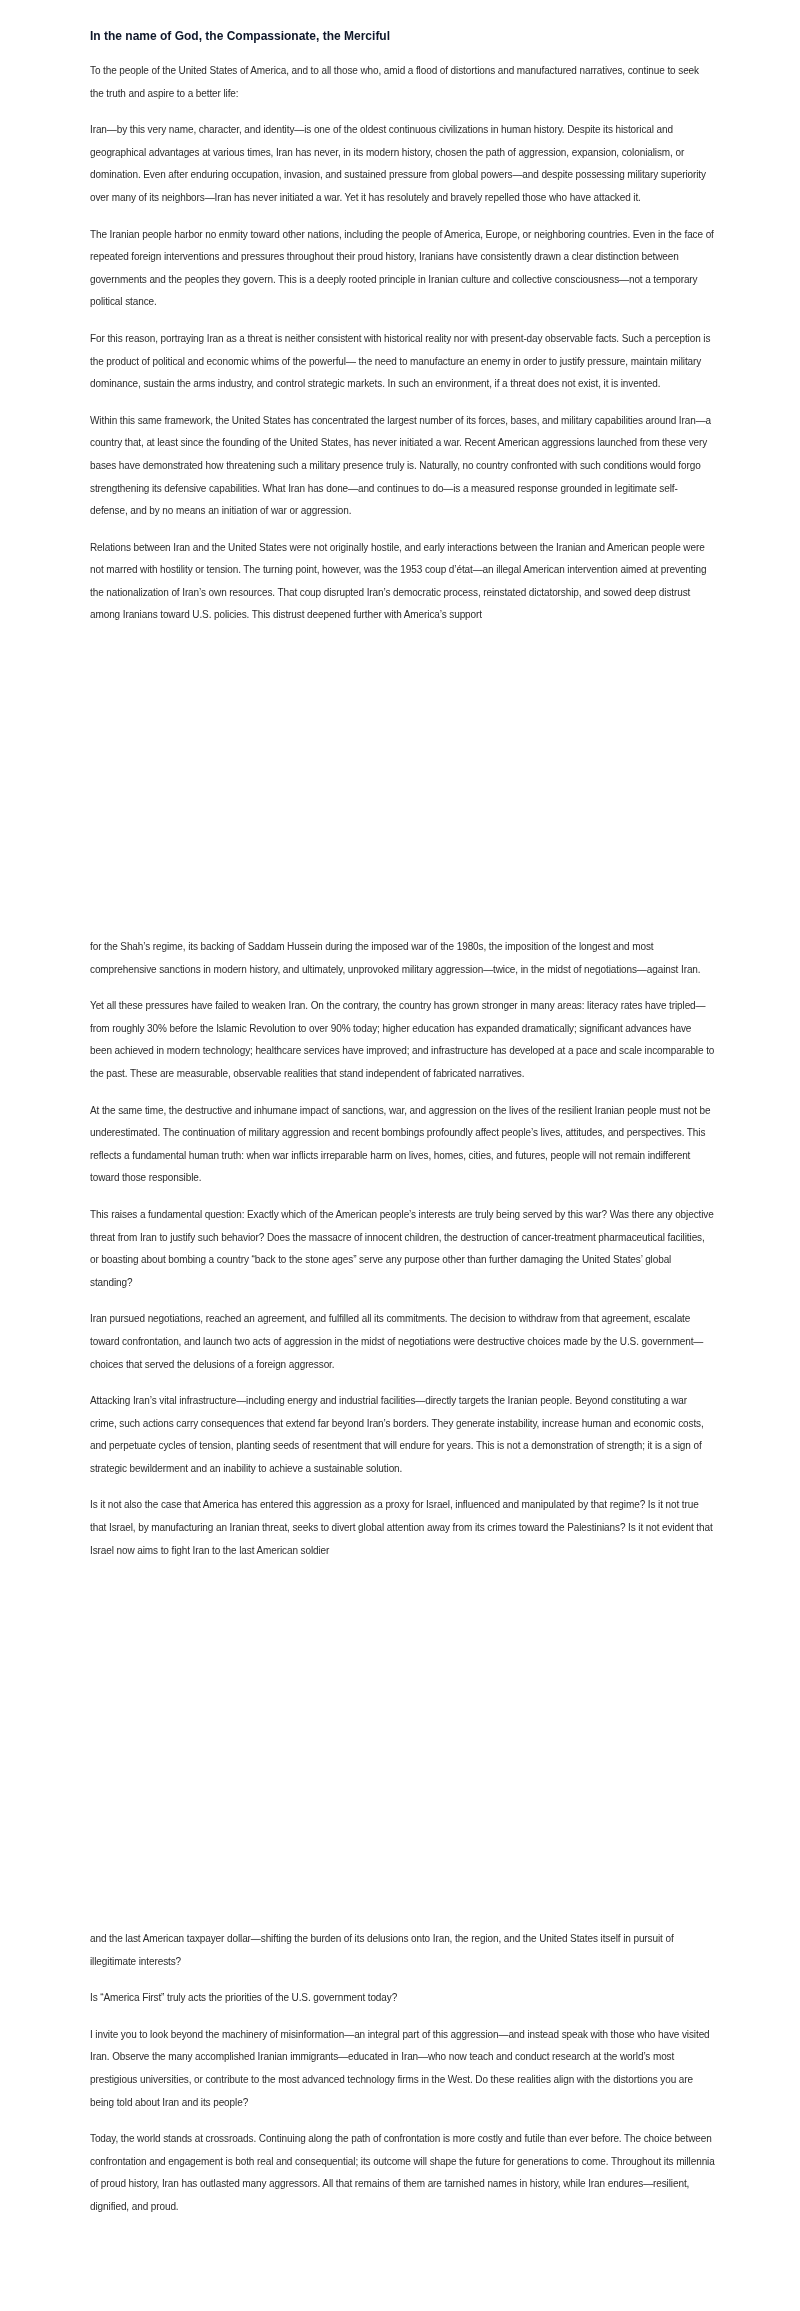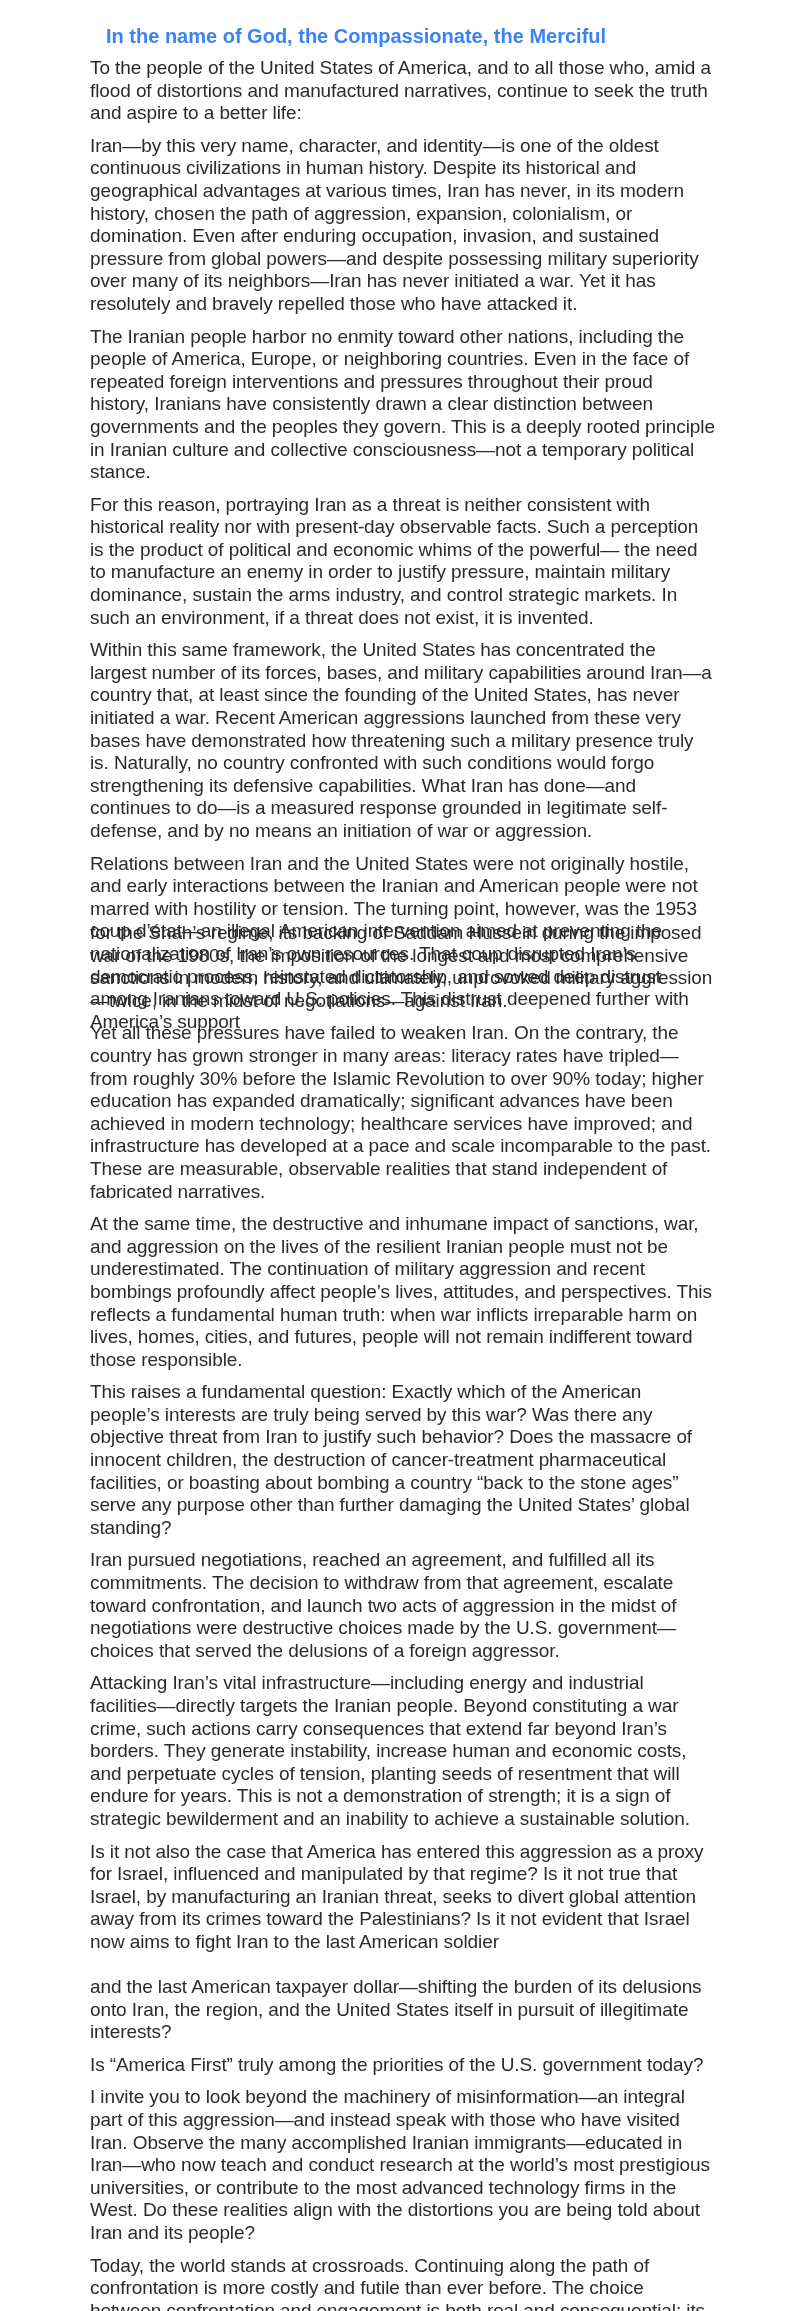--- a/index.html
+++ b/index.html
@@ -14,34 +14,34 @@
       font-family: "Liberation Sans", sans-serif;
       color: #2b2b2b;
     }
     .article {
       position: absolute;
       left: 90px;
       width: 625px;
     }
     .heading {
       font-weight: bold;
-      font-size: 20px;
+      font-size: 12px;
       line-height: 20px;
-      color: #3b82f6;
-      margin: 0 0 11px 16px;
+      color: #0f172a;
+      margin: 0 0 11px 0;
     }
     .para {
-      font-size: 19px;
+      font-size: 10px;
       line-height: 22.6px;
-      margin: 0 0 10px 0;
+      margin: 14px 0 10px 0;
       letter-spacing: -0.1px;
     }
     #section-1 { top: 26px; }
     #section-2 { top: 922px; }
-    #section-3 { top: 1976px; }
+    #section-3 { top: 1914px; }
   </style>
 </head>
 <body>
 
 <div class="article" id="section-1">
   <h1 class="heading">In the name of God, the Compassionate, the Merciful</h1>
   <p class="para">To the people of the United States of America, and to all those who, amid a flood of distortions and manufactured narratives, continue to seek the truth and aspire to a better life:</p>
   <p class="para">Iran—by this very name, character, and identity—is one of the oldest continuous civilizations in human history. Despite its historical and geographical advantages at various times, Iran has never, in its modern history, chosen the path of aggression, expansion, colonialism, or domination. Even after enduring occupation, invasion, and sustained pressure from global powers—and despite possessing military superiority over many of its neighbors—Iran has never initiated a war. Yet it has resolutely and bravely repelled those who have attacked it.</p>
   <p class="para">The Iranian people harbor no enmity toward other nations, including the people of America, Europe, or neighboring countries. Even in the face of repeated foreign interventions and pressures throughout their proud history, Iranians have consistently drawn a clear distinction between governments and the peoples they govern. This is a deeply rooted principle in Iranian culture and collective consciousness—not a temporary political stance.</p>
   <p class="para">For this reason, portraying Iran as a threat is neither consistent with historical reality nor with present-day observable facts. Such a perception is the product of political and economic whims of the powerful— the need to manufacture an enemy in order to justify pressure, maintain military dominance, sustain the arms industry, and control strategic markets. In such an environment, if a threat does not exist, it is invented.</p>
@@ -54,16 +54,16 @@
   <p class="para">Yet all these pressures have failed to weaken Iran. On the contrary, the country has grown stronger in many areas: literacy rates have tripled—from roughly 30% before the Islamic Revolution to over 90% today; higher education has expanded dramatically; significant advances have been achieved in modern technology; healthcare services have improved; and infrastructure has developed at a pace and scale incomparable to the past. These are measurable, observable realities that stand independent of fabricated narratives.</p>
   <p class="para">At the same time, the destructive and inhumane impact of sanctions, war, and aggression on the lives of the resilient Iranian people must not be underestimated. The continuation of military aggression and recent bombings profoundly affect people’s lives, attitudes, and perspectives. This reflects a fundamental human truth: when war inflicts irreparable harm on lives, homes, cities, and futures, people will not remain indifferent toward those responsible.</p>
   <p class="para">This raises a fundamental question: Exactly which of the American people’s interests are truly being served by this war? Was there any objective threat from Iran to justify such behavior? Does the massacre of innocent children, the destruction of cancer-treatment pharmaceutical facilities, or boasting about bombing a country “back to the stone ages” serve any purpose other than further damaging the United States’ global standing?</p>
   <p class="para">Iran pursued negotiations, reached an agreement, and fulfilled all its commitments. The decision to withdraw from that agreement, escalate toward confrontation, and launch two acts of aggression in the midst of negotiations were destructive choices made by the U.S. government—choices that served the delusions of a foreign aggressor.</p>
   <p class="para">Attacking Iran’s vital infrastructure—including energy and industrial facilities—directly targets the Iranian people. Beyond constituting a war crime, such actions carry consequences that extend far beyond Iran’s borders. They generate instability, increase human and economic costs, and perpetuate cycles of tension, planting seeds of resentment that will endure for years. This is not a demonstration of strength; it is a sign of strategic bewilderment and an inability to achieve a sustainable solution.</p>
   <p class="para">Is it not also the case that America has entered this aggression as a proxy for Israel, influenced and manipulated by that regime? Is it not true that Israel, by manufacturing an Iranian threat, seeks to divert global attention away from its crimes toward the Palestinians? Is it not evident that Israel now aims to fight Iran to the last American soldier</p>
 </div>
 
 <div class="article" id="section-3">
   <p class="para">and the last American taxpayer dollar—shifting the burden of its delusions onto Iran, the region, and the United States itself in pursuit of illegitimate interests?</p>
-  <p class="para">Is “America First” truly among the priorities of the U.S. government today?</p>
+  <p class="para">Is “America First” truly acts the priorities of the U.S. government today?</p>
   <p class="para">I invite you to look beyond the machinery of misinformation—an integral part of this aggression—and instead speak with those who have visited Iran. Observe the many accomplished Iranian immigrants—educated in Iran—who now teach and conduct research at the world’s most prestigious universities, or contribute to the most advanced technology firms in the West. Do these realities align with the distortions you are being told about Iran and its people?</p>
   <p class="para">Today, the world stands at crossroads. Continuing along the path of confrontation is more costly and futile than ever before. The choice between confrontation and engagement is both real and consequential; its outcome will shape the future for generations to come. Throughout its millennia of proud history, Iran has outlasted many aggressors. All that remains of them are tarnished names in history, while Iran endures—resilient, dignified, and proud.</p>
 </div>
 
 </body></html>

